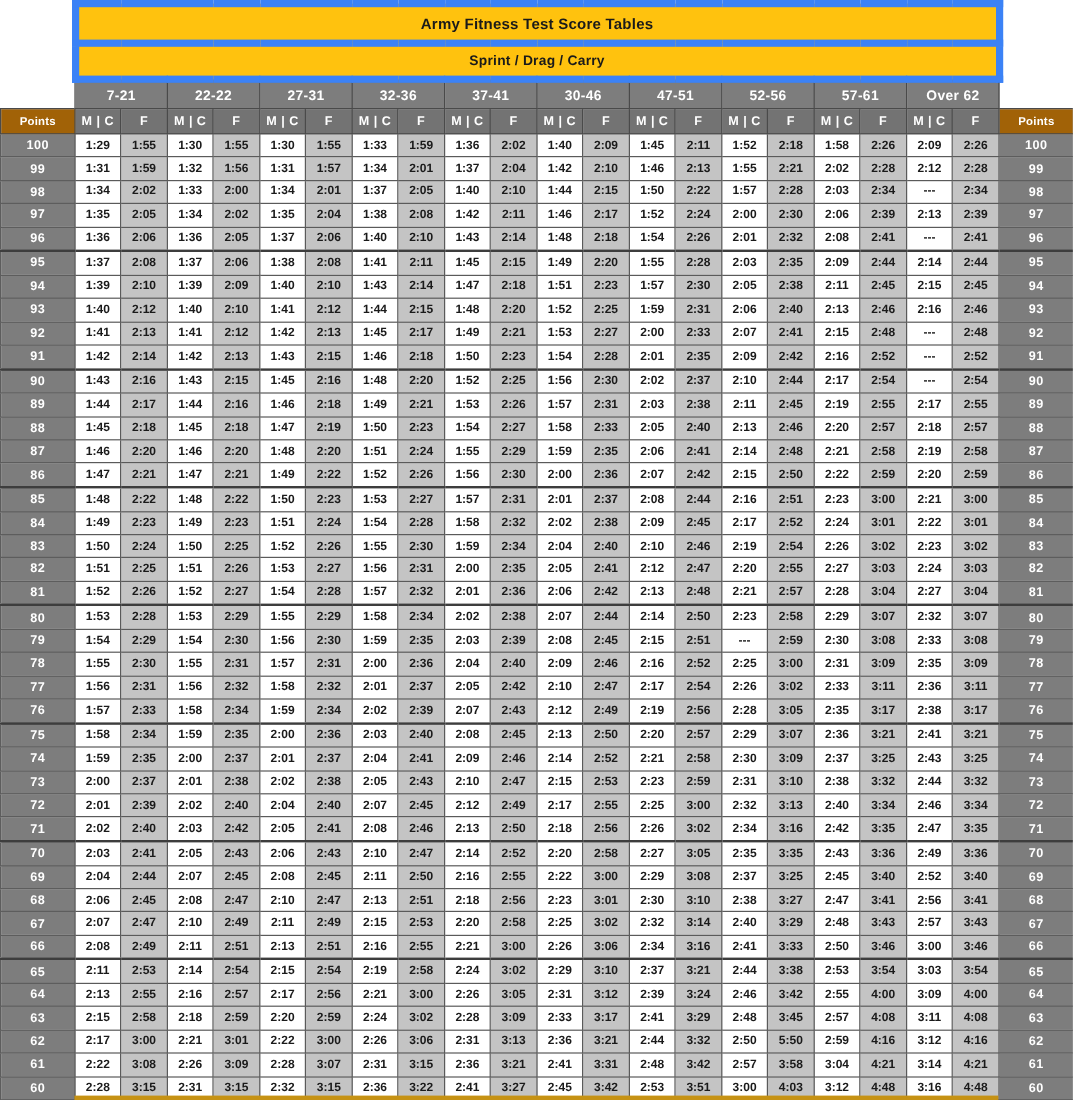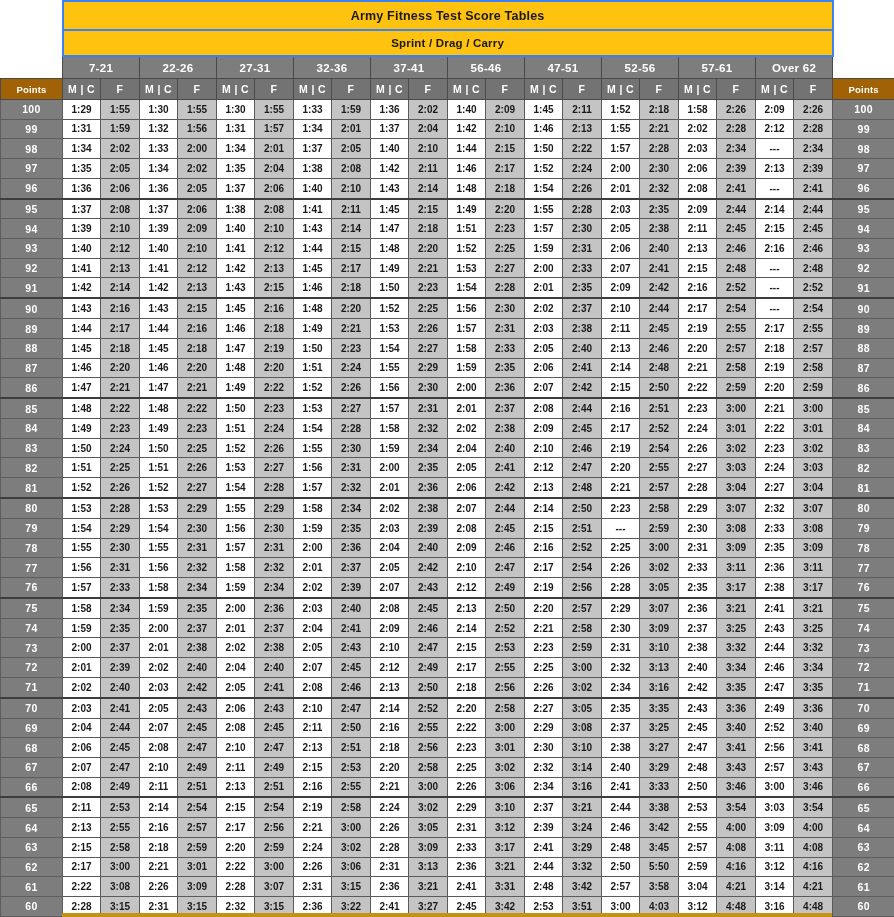--- a/index.html
+++ b/index.html
@@ -39,21 +39,21 @@
     white-space: nowrap;
   }
 
   
   .banner {
     background: #FFC20E;
     color: #1a1a1a;
     font-size: 12.5px;
     letter-spacing: .2px;
     height: 27px;
-    border: 2px solid #3b82f6;
+    border: 6px solid #3b82f6;
   }
   .banner.sub {
     height: 24px;
     font-size: 11.5px;
     border-top: 1px solid #555555;
   }
 
   
   .agehdr {
     background: #7d7d7d;
@@ -155,25 +155,25 @@
       </tr>
       <tr>
         <td class="gutter"></td>
         <td class="banner sub" colspan="20">Sprint / Drag / Carry</td>
         <td class="gutter"></td>
       </tr>
       <tr id="age-row">
         <td class="gutter"></td>
 
         <td class="agehdr" colspan="2">7-21</td>
-          <td class="agehdr" colspan="2">22-26</td>
+          <td class="agehdr" colspan="2">22-22</td>
           <td class="agehdr" colspan="2">27-31</td>
           <td class="agehdr" colspan="2">32-36</td>
           <td class="agehdr" colspan="2">37-41</td>
-          <td class="agehdr" colspan="2">56-46</td>
+          <td class="agehdr" colspan="2">30-46</td>
           <td class="agehdr" colspan="2">47-51</td>
           <td class="agehdr" colspan="2">52-56</td>
           <td class="agehdr" colspan="2">57-61</td>
           <td class="agehdr" colspan="2">Over 62</td>
           <td class="gutter"></td>
       </tr>
       <tr id="sub-row">
 
       <td class="pointshdr">Points</td>
           <td class="subhdr">M | C</td>

